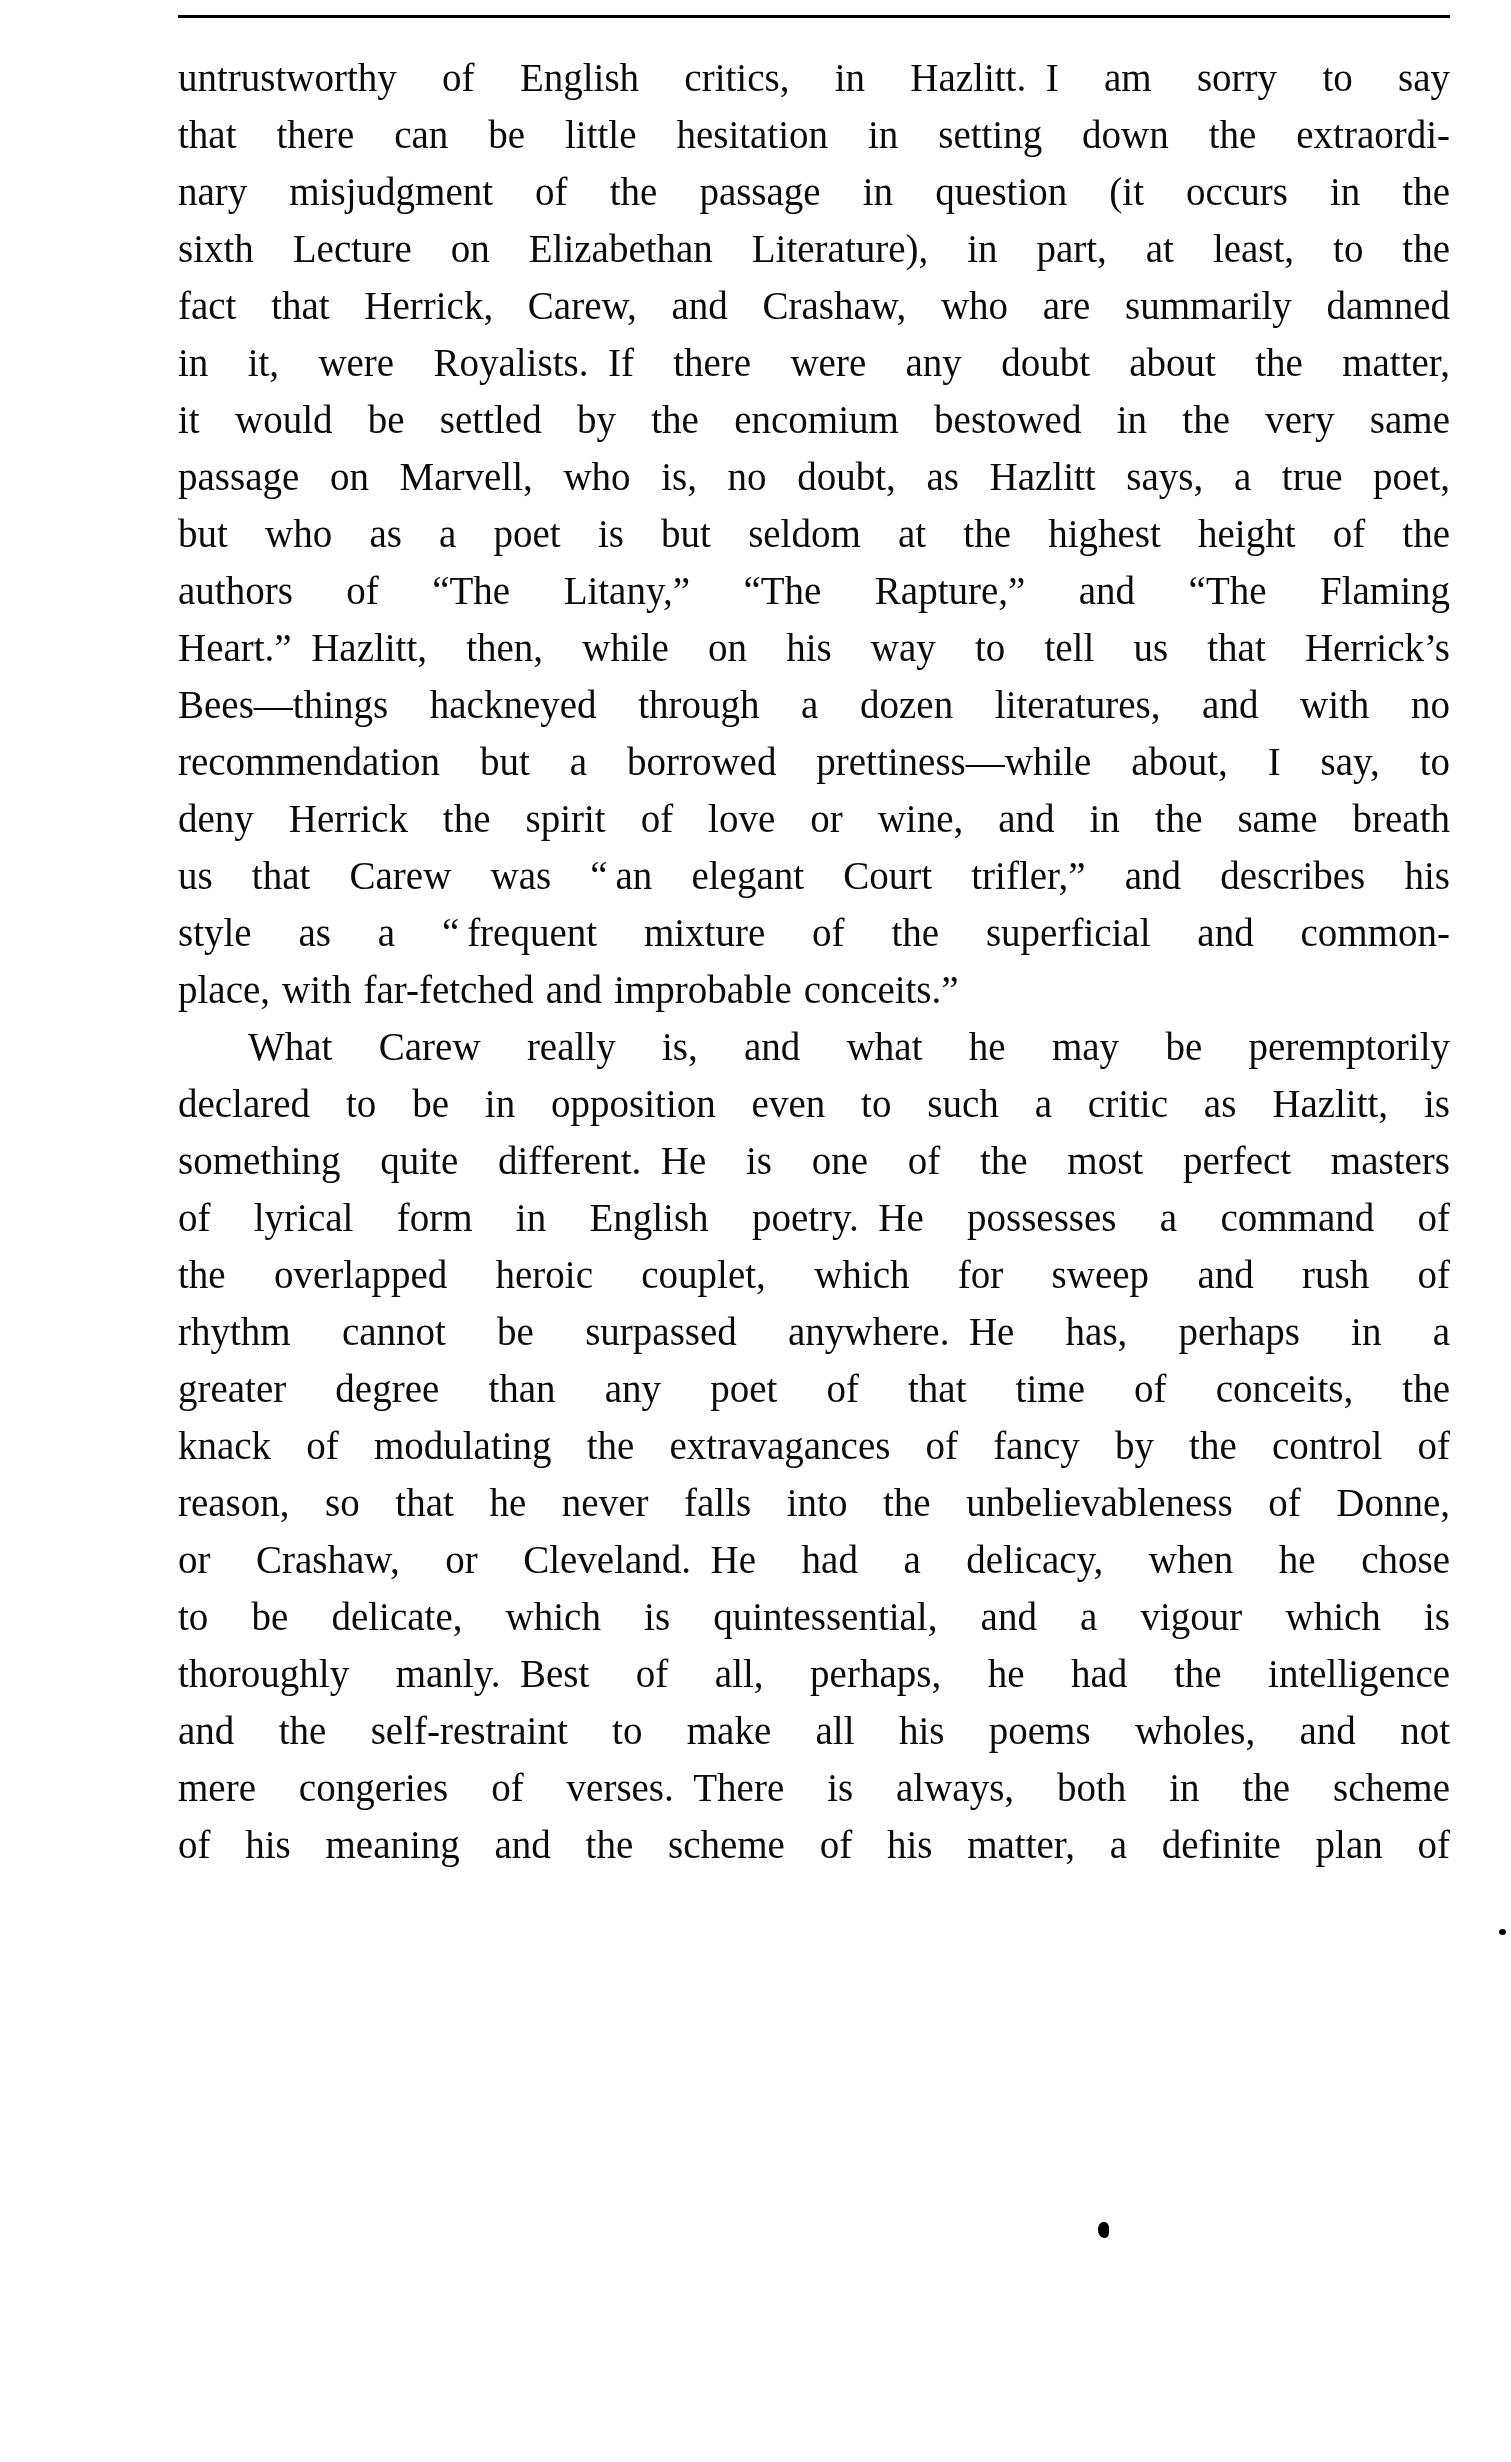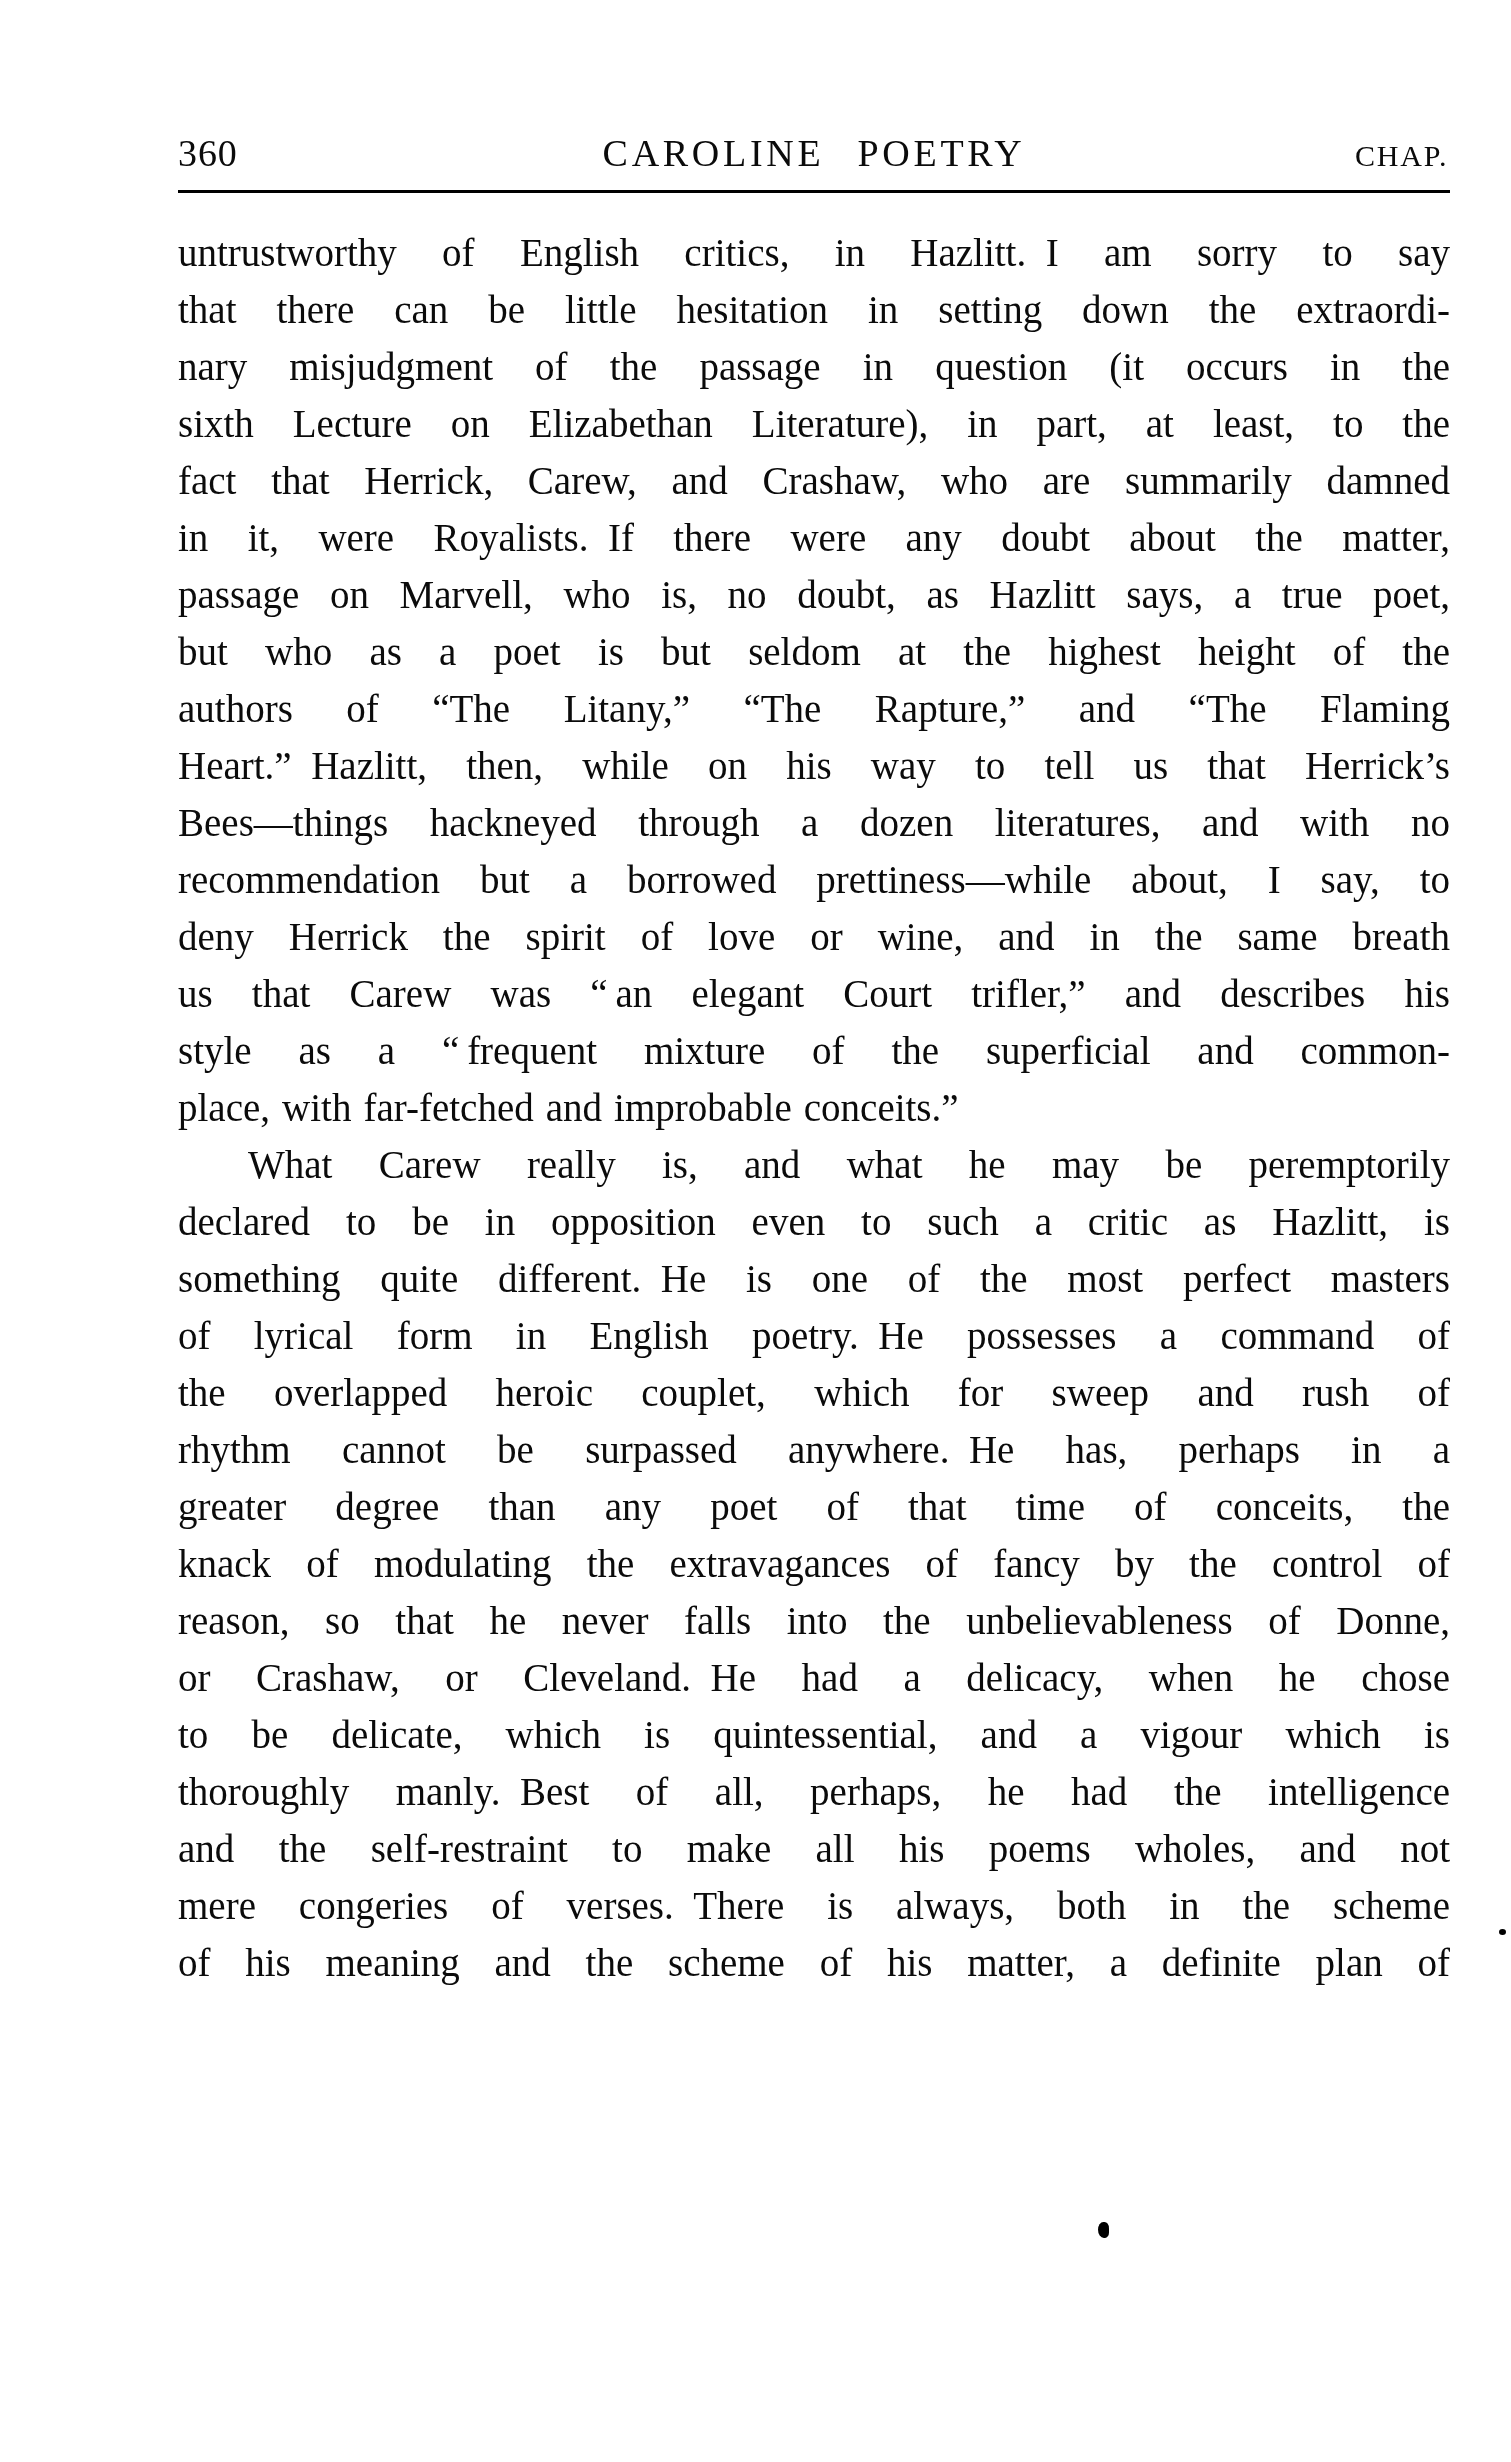--- a/index.html
+++ b/index.html
@@ -93,36 +93,32 @@
     height: 6.4px;
     border-radius: 50%;
   }
 </style>
 </head>
 <body>
 
 <div class="page">
   <div class="content">
 
-    <div class="running-head">
-      <span class="folio">360</span>
-      <span class="running-title">CAROLINE POETRY</span>
-      <span class="chapter-mark">CHAP.</span>
-    </div>
 
     <div class="head-rule"></div>
 
     <div class="body-text">
         <div class="paragraph">
           <div class="line">untrustworthy of English critics, in Hazlitt. I am sorry to say</div>
           <div class="line">that there can be little hesitation in setting down the extraordi-</div>
           <div class="line">nary misjudgment of the passage in question (it occurs in the</div>
           <div class="line">sixth Lecture on Elizabethan Literature), in part, at least, to the</div>
           <div class="line">fact that Herrick, Carew, and Crashaw, who are summarily damned</div>
           <div class="line">in it, were Royalists. If there were any doubt about the matter,</div>
+          <div class="line">it would be settled by the encomium bestowed in the very same</div>
           <div class="line">passage on Marvell, who is, no doubt, as Hazlitt says, a true poet,</div>
           <div class="line">but who as a poet is but seldom at the highest height of the</div>
           <div class="line">authors of “The Litany,” “The Rapture,” and “The Flaming</div>
           <div class="line">Heart.” Hazlitt, then, while on his way to tell us that Herrick’s</div>
           <div class="line">Bees—things hackneyed through a dozen literatures, and with no</div>
           <div class="line">recommendation but a borrowed prettiness—while about, I say, to</div>
           <div class="line">deny Herrick the spirit of love or wine, and in the same breath</div>
           <div class="line">us that Carew was “ an elegant Court trifler,” and describes his</div>
           <div class="line">style as a “ frequent mixture of the superficial and common-</div>
           <div class="line flush">place, with far-fetched and improbable conceits.”</div>

